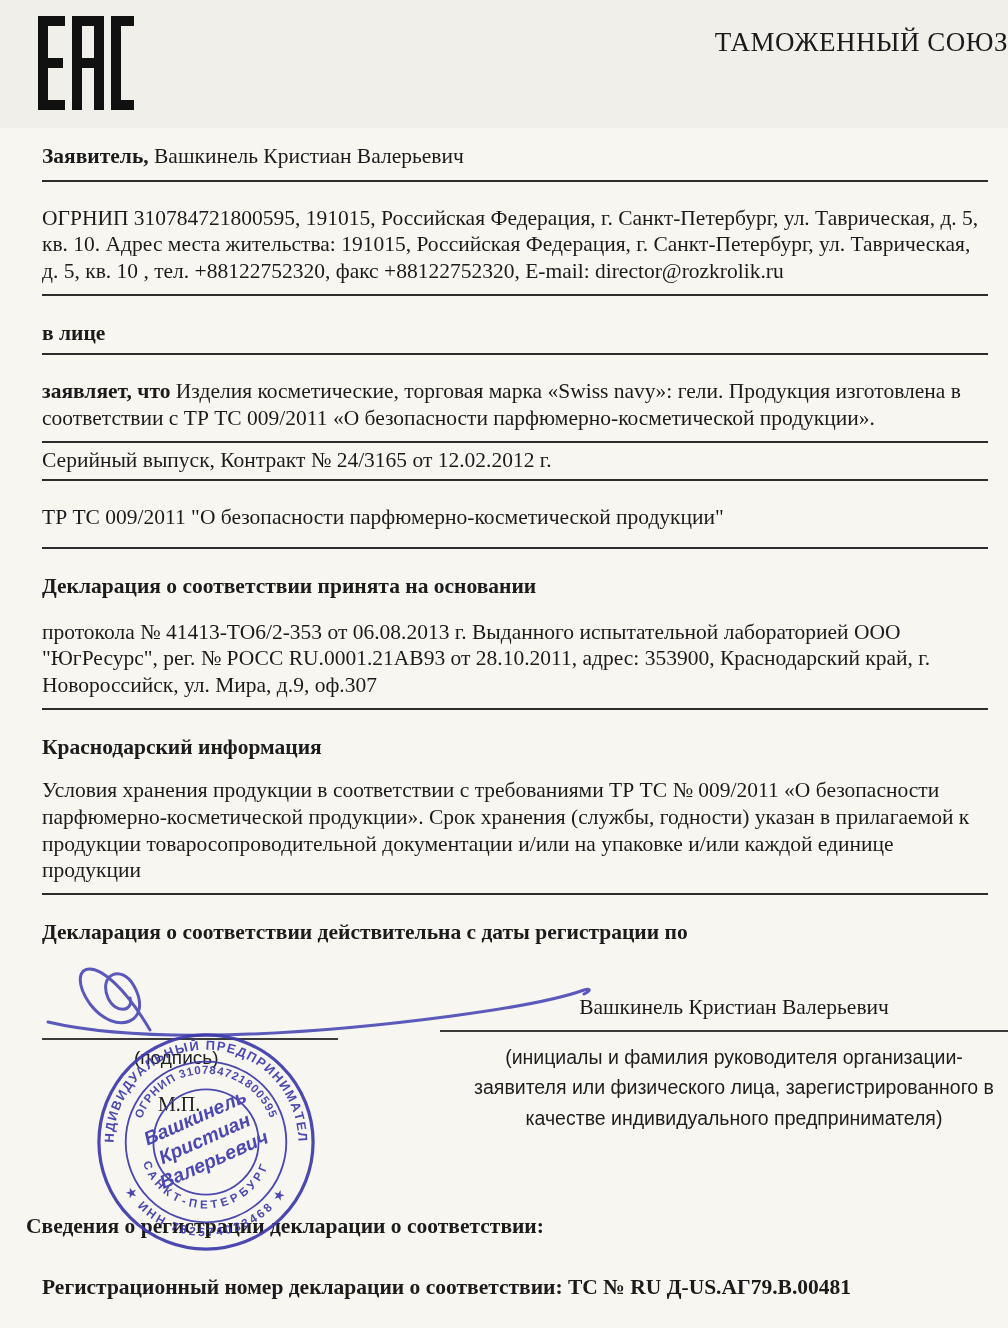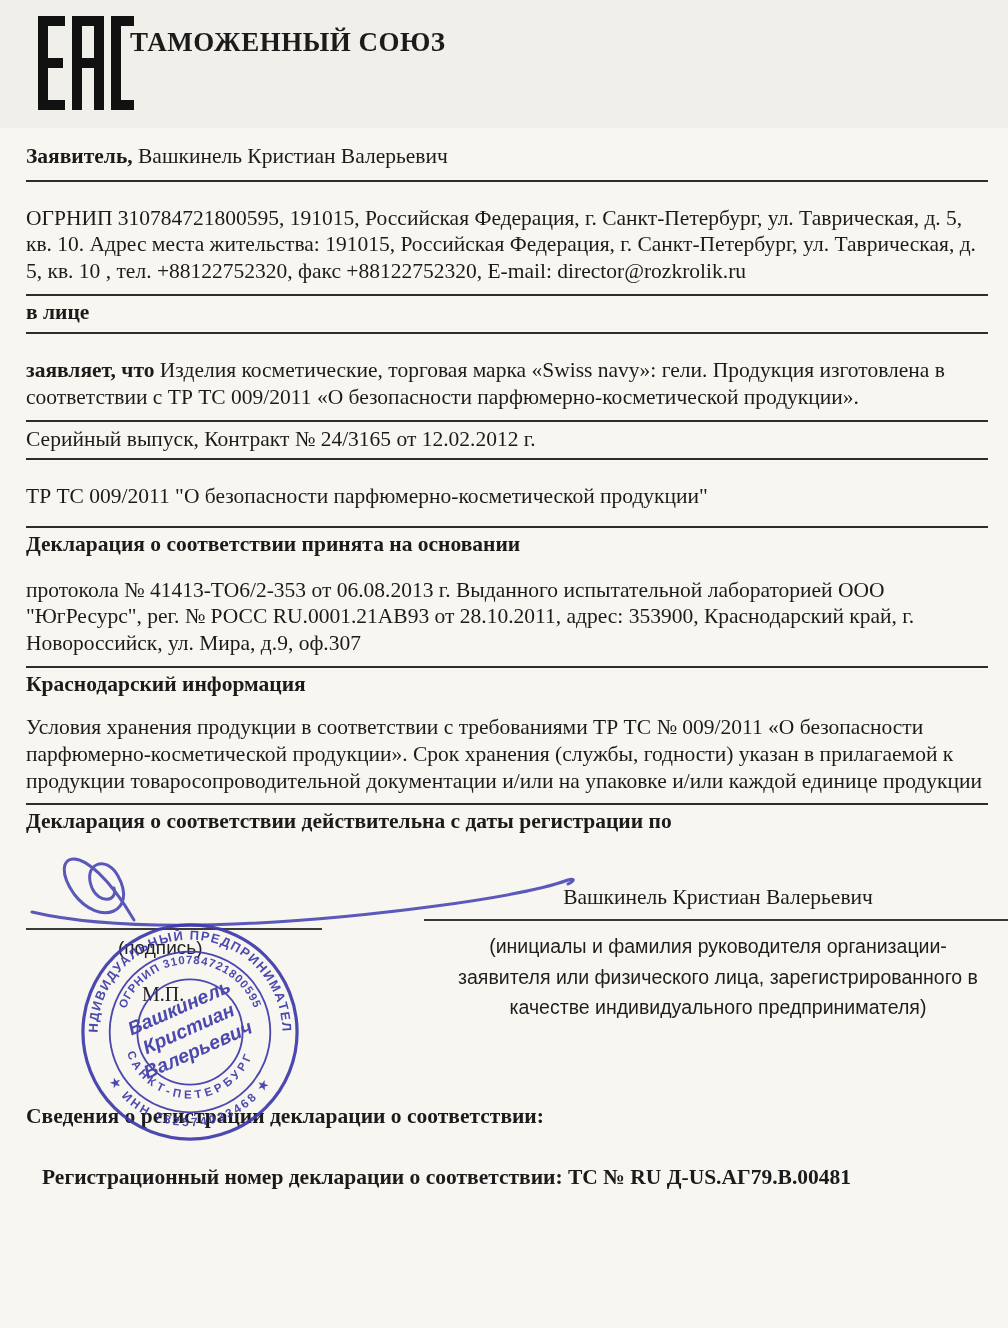--- a/index.html
+++ b/index.html
@@ -13,30 +13,30 @@
     background:var(--paper);
     font-family:"Liberation Serif", serif;color:var(--ink);
     box-shadow:0 0 6px rgba(0,0,0,.25);
   }
   .page::before{ 
     content:"";position:absolute;left:0;top:0;width:100%;height:128px;
     background:var(--paper-header);
   }
   .header{position:relative;height:130px;}
   .eac{position:absolute;left:38px;top:16px;}
-  .titles{padding-top:26px;margin-left:130px;text-align:left;
-    font-weight:bold;font-size:27px;letter-spacing:.5px;line-height:1.25;}
+  .titles{padding-top:26px;margin-left:130px;text-align:right;
+    font-weight:normal;font-size:27px;letter-spacing:.5px;line-height:1.25;}
   .titles .t2{margin-top:4px;}
-  .content{padding:0 20px 0 26px;font-size:21.5px;line-height:1.24;}
+  .content{padding:0 20px 0 26px;font-size:21.5px;line-height:1.24;margin-left:16px;}
   .rule{border:none;border-top:2px solid var(--rule);margin:0;}
   .row-applicant{padding:13px 0 10px;}
   .b{font-weight:bold;}
   .p-block{padding:23px 0 9px;}
   .just{text-align:justify;}
-  .label-row{font-weight:bold;padding:3px 0 7px;}
+  .label-row{font-weight:bold;padding:24px 0 7px;}
   .tight{padding:4px 0 6px;}
   .gap-b{padding-bottom:16px;}
   .sig-zone{position:relative;height:262px;}
   .sig-svg{position:absolute;left:-10px;top:-18px;pointer-events:none;}
   .sig-line{position:absolute;left:0;top:86px;width:296px;border-top:2px solid #3a3a3a;}
   .sig-caption{position:absolute;left:92px;top:94px;
     font-family:"Liberation Sans",sans-serif;font-size:19px;color:#222;}
   .mp{position:absolute;left:116px;top:140px;
     font-family:Liberation Serif, serif;font-size:20px;color:#222;}
   .head-col{position:absolute;left:398px;top:42px;width:588px;text-align:center;}

